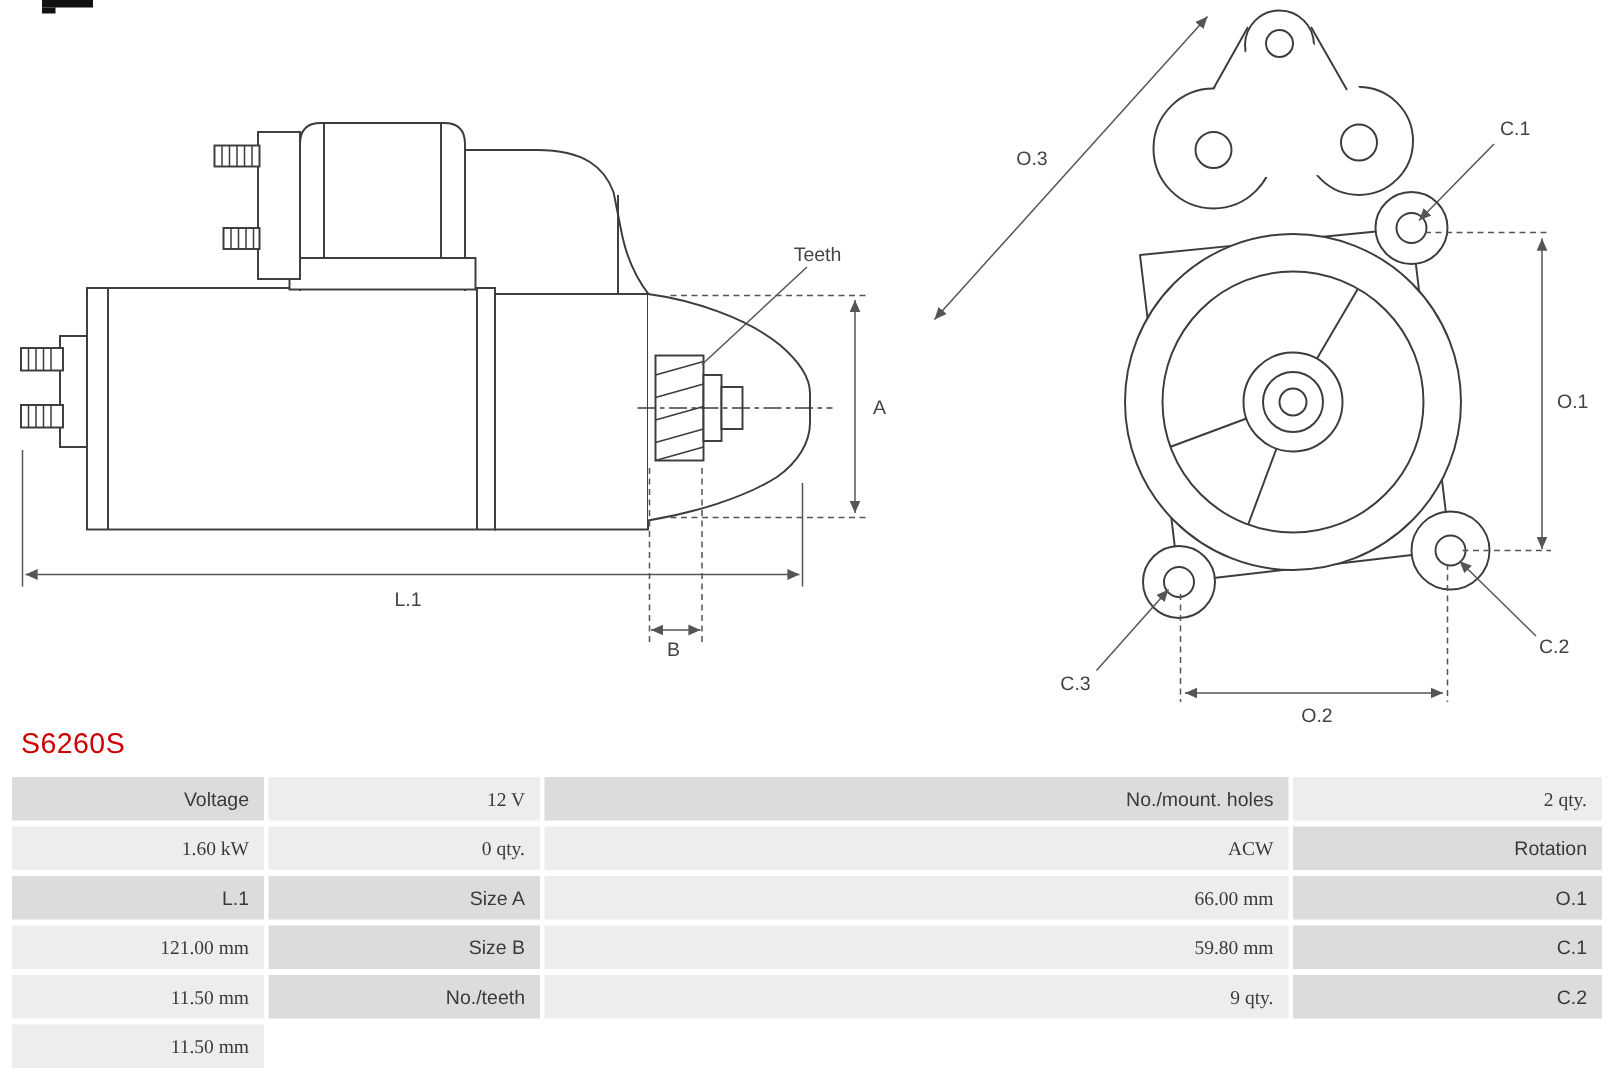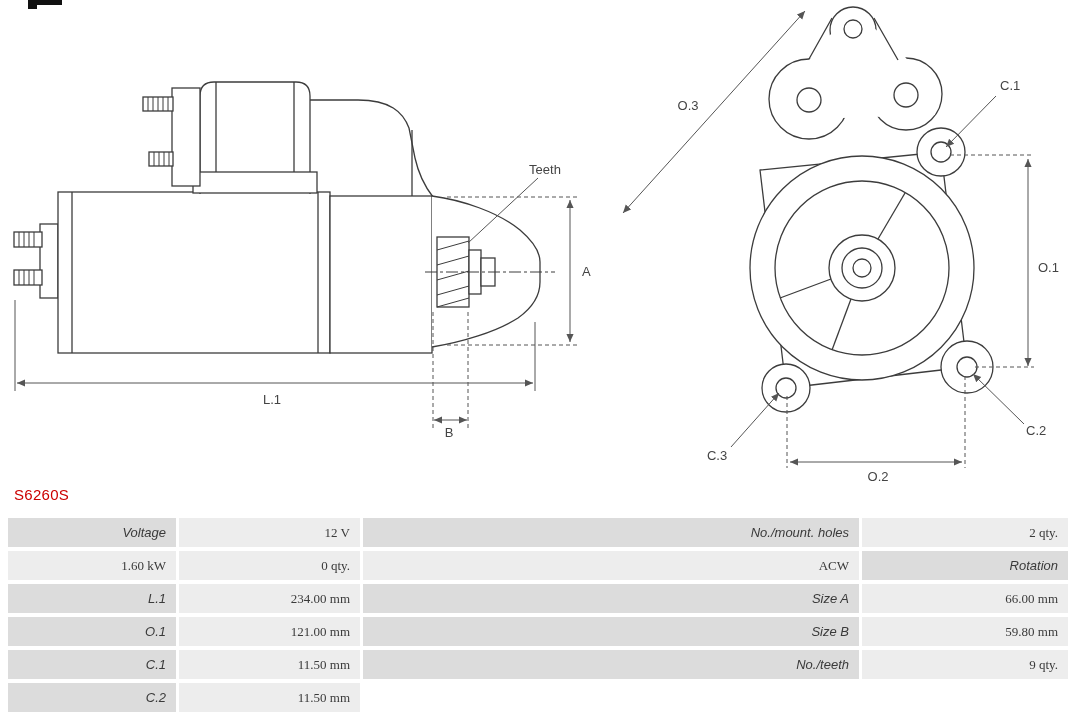--- a/index.html
+++ b/index.html
@@ -5,27 +5,27 @@
   * { margin:0; padding:0; box-sizing:border-box; }
   html,body { background:#ffffff; }
   body { font-family:"Liberation Sans", sans-serif; color:#3a3a3a; }
   .stage { position:relative; width:1080px; height:720px; background:#fff; overflow:hidden; }
 
   .corner-artifact { position:absolute; left:28px; top:0; width:34px; height:5px; background:#111; }
   .corner-artifact:after { content:""; position:absolute; left:0; top:5px; width:9px; height:4px; background:#111; }
 
   .diagram-svg { position:absolute; left:0; top:0; }
 
-  .part-number { position:absolute; left:14px; top:486px; font-size:15px; color:#cc0000; letter-spacing:0.3px; }
+  .part-number { position:absolute; left:14px; top:486px; font-size:19px; color:#cc0000; letter-spacing:0.3px; }
 
   .specs { position:absolute; left:8px; top:518px; width:1062px;
            display:grid; grid-template-columns:168px 181px 496px 206px;
            column-gap:3px; row-gap:4px; font-size:13px; }
   .cell { height:29px; line-height:29px; text-align:right; padding-right:10px; overflow:hidden; white-space:nowrap; }
-  .lab { background:#dcdcdc;font-style:italic; }
+  .lab { background:#dcdcdc; }
   .val { background:#ededed;font-family:Liberation Serif, serif; }
 
   svg text { font-family:"Liberation Sans", sans-serif; font-size:13px; fill:#444; stroke:none; }
 </style>
 </head>
 <body>
 
 <div class="stage">
 
   <div class="corner-artifact"></div>
@@ -149,21 +149,20 @@
     <div class="cell val">12 V</div>
     <div class="cell lab">No./mount. holes</div>
     <div class="cell val">2 qty.</div>
 
     <div class="cell val">1.60 kW</div>
     <div class="cell val">0 qty.</div>
 
     <div class="cell val">ACW</div>
     <div class="cell lab">Rotation</div>
     <div class="cell lab">L.1</div>
-    <div class="cell val">234.00 mm</div>
 
     <div class="cell lab">Size A</div>
     <div class="cell val">66.00 mm</div>
     <div class="cell lab">O.1</div>
     <div class="cell val">121.00 mm</div>
 
     <div class="cell lab">Size B</div>
     <div class="cell val">59.80 mm</div>
     <div class="cell lab">C.1</div>
     <div class="cell val">11.50 mm</div>

